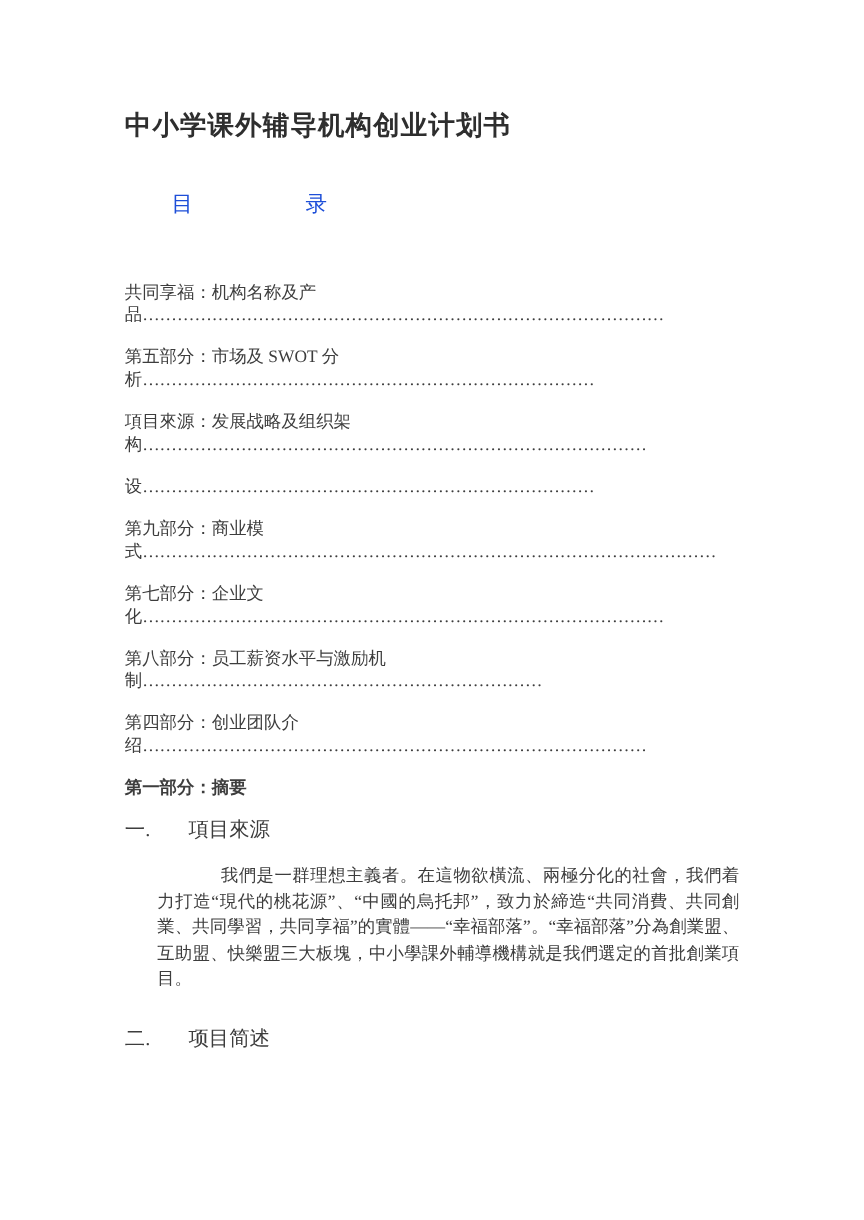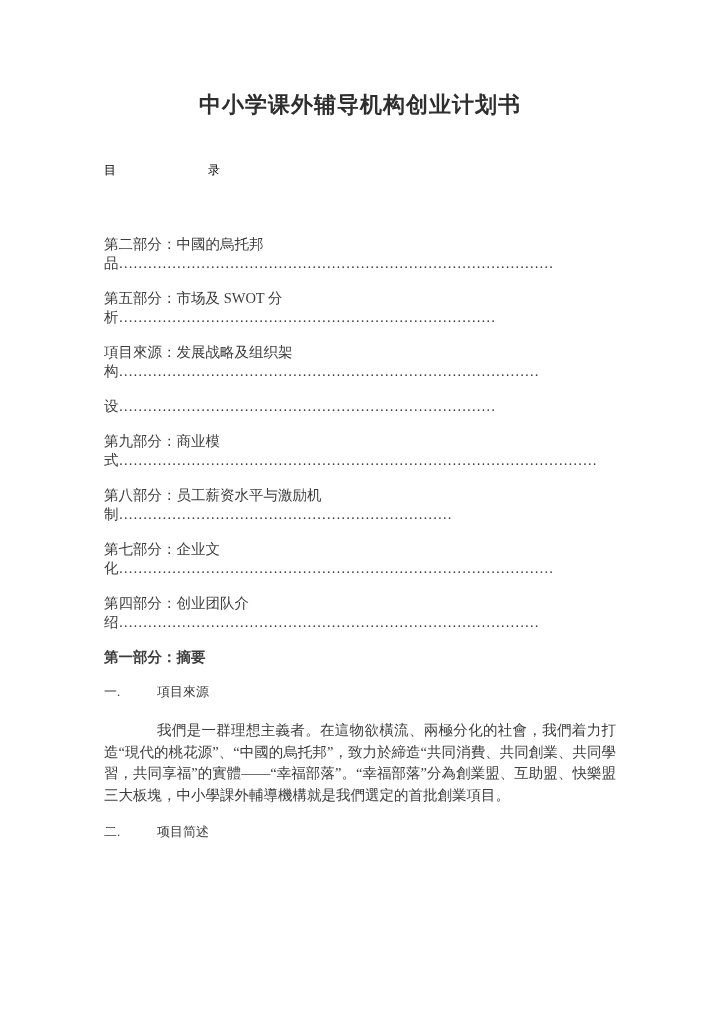--- a/index.html
+++ b/index.html
@@ -13,32 +13,33 @@
     height: 1017px;
     margin: 0 auto;
     background: #ffffff;
     box-sizing: border-box;
     padding: 92px 104px 0 104px;
     font-family: "Liberation Serif", "DejaVu Serif", serif;
     color: #3d3d3d;
     overflow: hidden;
   }
   .doc-title {
-    text-align: center;
+    text-align: left;
     font-size: 22px;
     font-weight: bold;
     color: #2e2e2e;
     letter-spacing: 1px;
     line-height: 26px;
   }
   .toc-heading {
     margin-top: 44px;
-    font-size: 12px;
+    margin-left: 39px;
+    font-size: 18px;
     line-height: 16px;
-    color: #000000;
+    color: #1d4ed8;
   }
   .toc-heading .right-char {
     display: inline-block;
     margin-left: 89px;
   }
   .toc-list {
     margin-top: 57px;
   }
   .toc-entry {
     margin-bottom: 16px;
@@ -56,57 +57,58 @@
     letter-spacing: 0;
   }
   .section-heading {
     margin-top: 16px;
     font-size: 14.5px;
     line-height: 19px;
     font-weight: bold;
   }
   .list-item {
     margin-top: 15px;
-    font-size: 13px;
+    font-size: 17px;
     line-height: 19px;
     white-space: nowrap;
   }
   .item-num {
     display: inline-block;
     width: 53px;
   }
   .body-paragraph {
     margin-top: 19px;
     font-size: 14.5px;
     line-height: 21.5px;
     text-indent: 53px;
     text-align: justify;
     color: #3d3d3d;
+    margin-left: 27px;
   }
   .list-item.second {
-    margin-top: 16px;
+    margin-top: 28px;
   }
 </style>
 </head>
 <body>
 
 <div class="page">
 
   <div class="doc-title">中小学课外辅导机构创业计划书</div>
 
   <div class="toc-heading">
     <span>目</span>
     <span class="right-char">录</span>
   </div>
 
   <div class="toc-list">
 
 
     <div class="toc-entry">
-      <div class="toc-line1">第二部分：中國的烏托邦</div>
+      <div class="toc-line1">共同享福：机构名称及产</div>
       <div class="toc-line2"><span>品</span><span class="toc-dots">………………………………………………………………………………</span></div>
     </div>
 
     <div class="toc-entry">
       <div class="toc-line1">第五部分：市场及 SWOT 分</div>
       <div class="toc-line2"><span>析</span><span class="toc-dots">……………………………………………………………………</span></div>
     </div>
 
     <div class="toc-entry">
       <div class="toc-line1">項目來源：发展战略及组织架</div>
@@ -116,27 +118,27 @@
     <div class="toc-entry">
       <div class="toc-line2"><span>设</span><span class="toc-dots">……………………………………………………………………</span></div>
     </div>
 
     <div class="toc-entry">
       <div class="toc-line1">第九部分：商业模</div>
       <div class="toc-line2"><span>式</span><span class="toc-dots">………………………………………………………………………………………</span></div>
     </div>
 
     <div class="toc-entry">
-      <div class="toc-line1">第八部分：员工薪资水平与激励机</div>
-      <div class="toc-line2"><span>制</span><span class="toc-dots">……………………………………………………………</span></div>
+      <div class="toc-line1">第七部分：企业文</div>
+      <div class="toc-line2"><span>化</span><span class="toc-dots">………………………………………………………………………………</span></div>
     </div>
 
     <div class="toc-entry">
-      <div class="toc-line1">第七部分：企业文</div>
-      <div class="toc-line2"><span>化</span><span class="toc-dots">………………………………………………………………………………</span></div>
+      <div class="toc-line1">第八部分：员工薪资水平与激励机</div>
+      <div class="toc-line2"><span>制</span><span class="toc-dots">……………………………………………………………</span></div>
     </div>
 
     <div class="toc-entry">
       <div class="toc-line1">第四部分：创业团队介</div>
       <div class="toc-line2"><span>绍</span><span class="toc-dots">……………………………………………………………………………</span></div>
     </div>
 
   </div>
 
   <div class="section-heading">第一部分：摘要</div>

